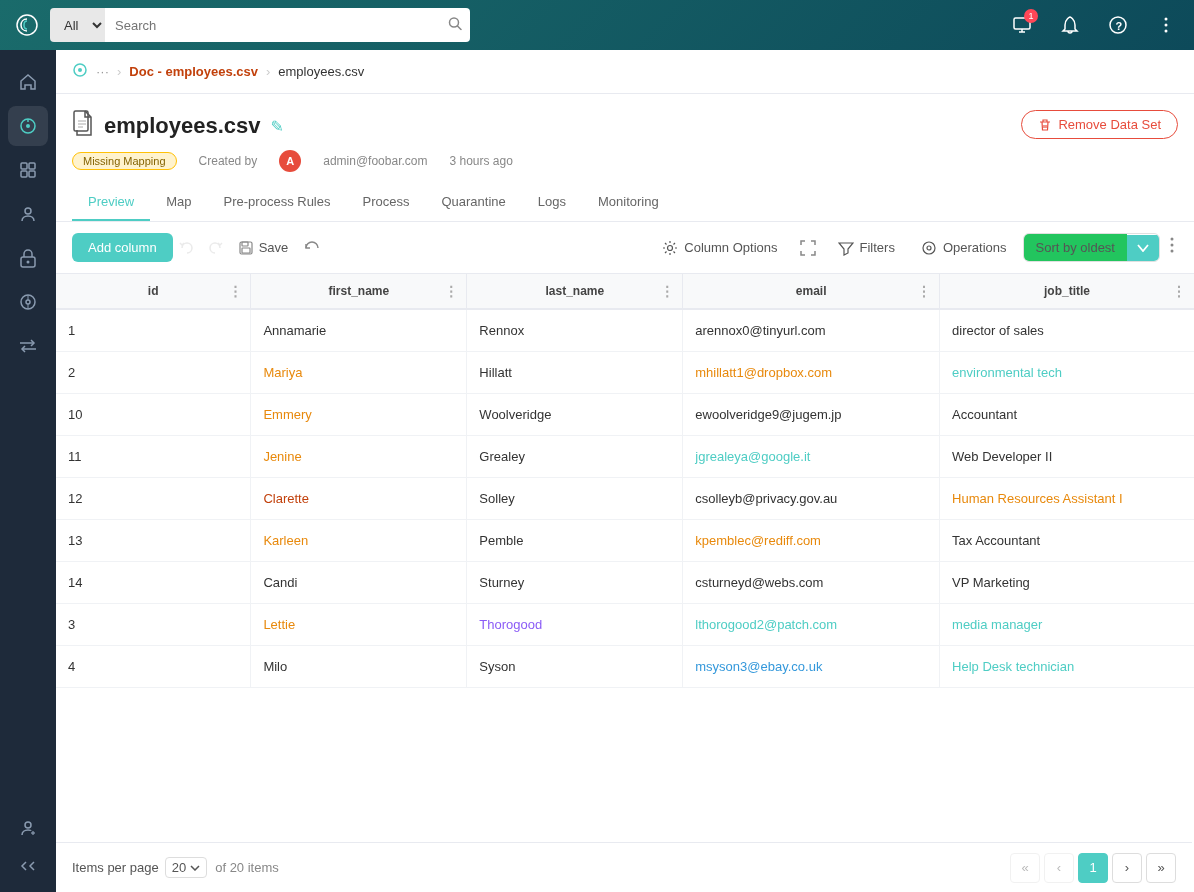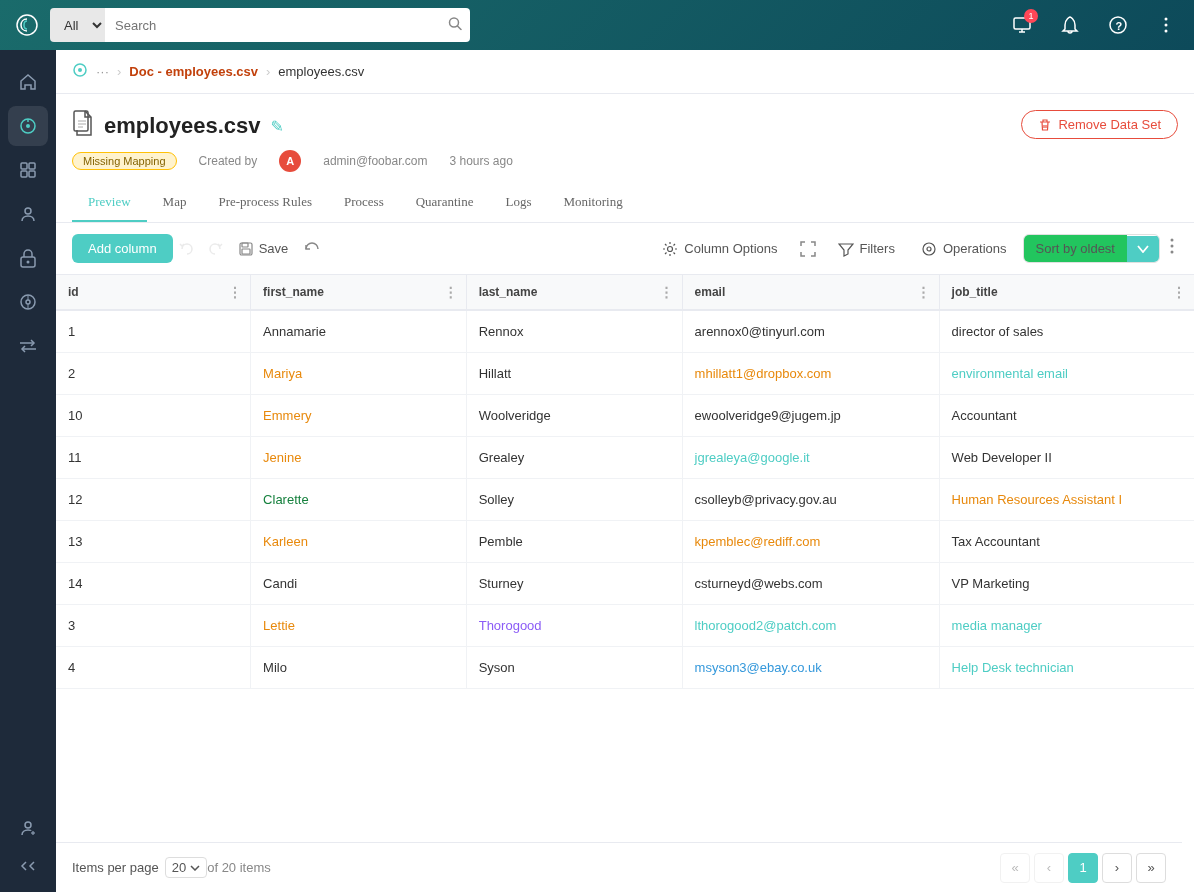--- a/index.html
+++ b/index.html
@@ -277,21 +277,20 @@
       margin-top: 12px;
       gap: 0;
     }
     .tab {
       padding: 10px 16px;
       cursor: pointer;
       font-size: 13px;
       color: #666;
       border-bottom: 2px solid transparent;
       white-space: nowrap;
-      font-family: Liberation Serif, serif;
     }
     .tab.active {
       color: #4ecdc4;
       border-bottom-color: #4ecdc4;
       font-weight: 500;
     }
 
     
     .toolbar {
       display: flex;
@@ -382,25 +381,25 @@
     table {
       width: 100%;
       border-collapse: collapse;
       min-width: 900px;
     }
     thead tr {
       background: #f8f9fa;
       border-bottom: 2px solid #e8eaf0;
     }
     th {
-      padding: 10px 12px;
+      padding: 10px 24px;
       font-weight: 600;
       font-size: 12px;
       color: #444;
-      text-align: left;
+      text-align: center;
       border-right: 1px solid #e8eaf0;
       position: relative;
       white-space: nowrap;
     }
     th:last-child { border-right: none; }
     th .col-menu {
       position: absolute;
       right: 8px;
       top: 50%;
       transform: translateY(-50%);
@@ -424,27 +423,28 @@
       border-right: 1px solid #f0f2f5;
       height: 42px;
     }
     td:last-child { border-right: none; }
 
     
     .pagination-bar {
       position: absolute;
       bottom: 0;
       left: 0;
-      right: 12px;
+      right: 2px;
       height: 50px;
       background: white;
       border-top: 1px solid #e8eaf0;
       display: flex;
       align-items: center;
       padding: 0 16px;
+      gap: 8px;
     }
     .items-per-page {
       display: flex;
       align-items: center;
       gap: 6px;
       font-size: 13px;
       color: #555;
     }
     .per-page-select {
       border: 1px solid #ddd;
@@ -799,39 +799,39 @@
       <td style="color:#333">Annamarie</td>
       <td style="color:#333">Rennox</td>
       <td style="color:#333">arennox0@tinyurl.com</td>
       <td style="color:#333">director of sales</td>
     </tr>
           <tr>
       <td style="color:#333">2</td>
       <td style="color:#e8890c">Mariya</td>
       <td style="color:#333">Hillatt</td>
       <td style="color:#e8890c">mhillatt1@dropbox.com</td>
-      <td style="color:#4ecdc4">environmental email</td>
+      <td style="color:#4ecdc4">environmental tech</td>
     </tr>
           <tr>
       <td style="color:#333">10</td>
       <td style="color:#e8890c">Emmery</td>
       <td style="color:#333">Woolveridge</td>
       <td style="color:#333">ewoolveridge9@jugem.jp</td>
       <td style="color:#333">Accountant</td>
     </tr>
           <tr>
       <td style="color:#333">11</td>
       <td style="color:#e8890c">Jenine</td>
       <td style="color:#333">Grealey</td>
       <td style="color:#4ecdc4">jgrealeya@google.it</td>
       <td style="color:#333">Web Developer II</td>
     </tr>
           <tr>
       <td style="color:#333">12</td>
-      <td style="color:#15803d">Clarette</td>
+      <td style="color:#c2410c">Clarette</td>
       <td style="color:#333">Solley</td>
       <td style="color:#333">csolleyb@privacy.gov.au</td>
       <td style="color:#e8890c">Human Resources Assistant I</td>
     </tr>
           <tr>
       <td style="color:#333">13</td>
       <td style="color:#e8890c">Karleen</td>
       <td style="color:#333">Pemble</td>
       <td style="color:#e8890c">kpemblec@rediff.com</td>
       <td style="color:#333">Tax Accountant</td>

